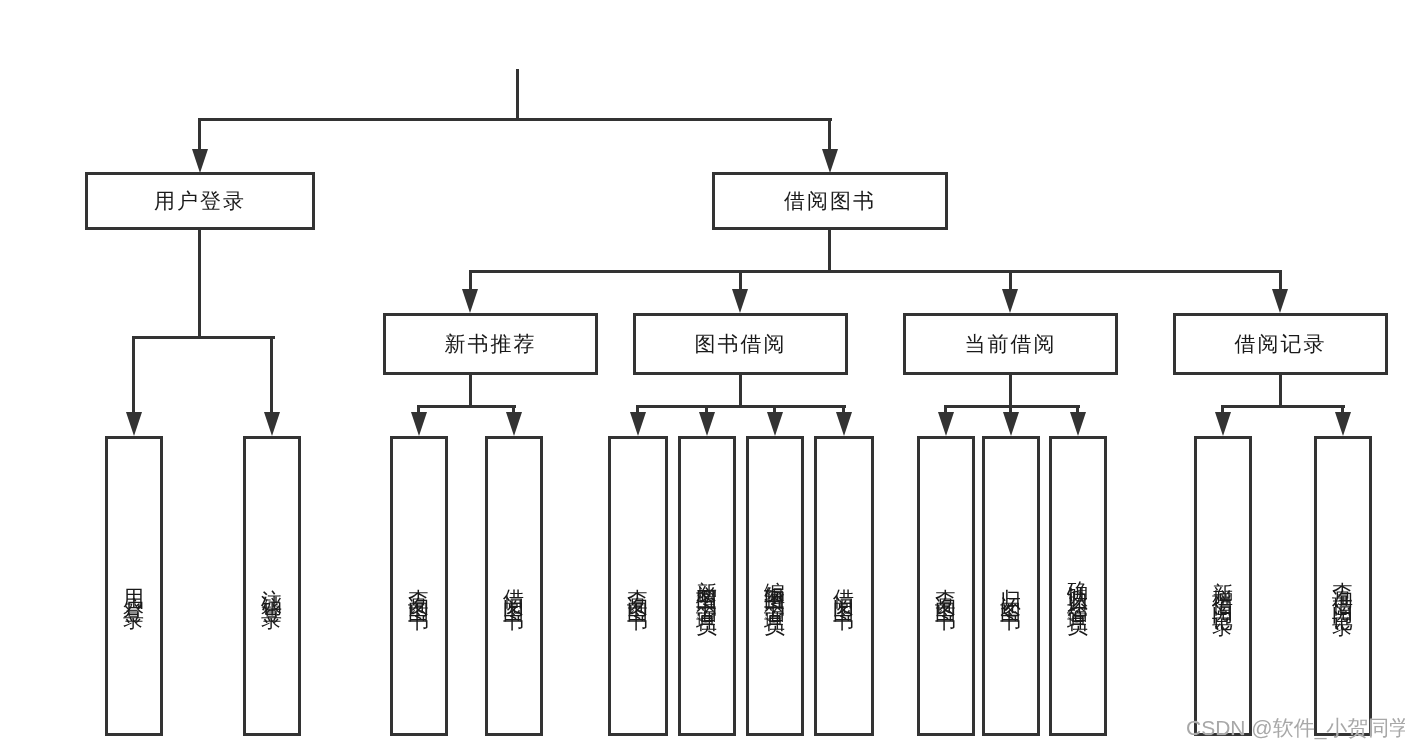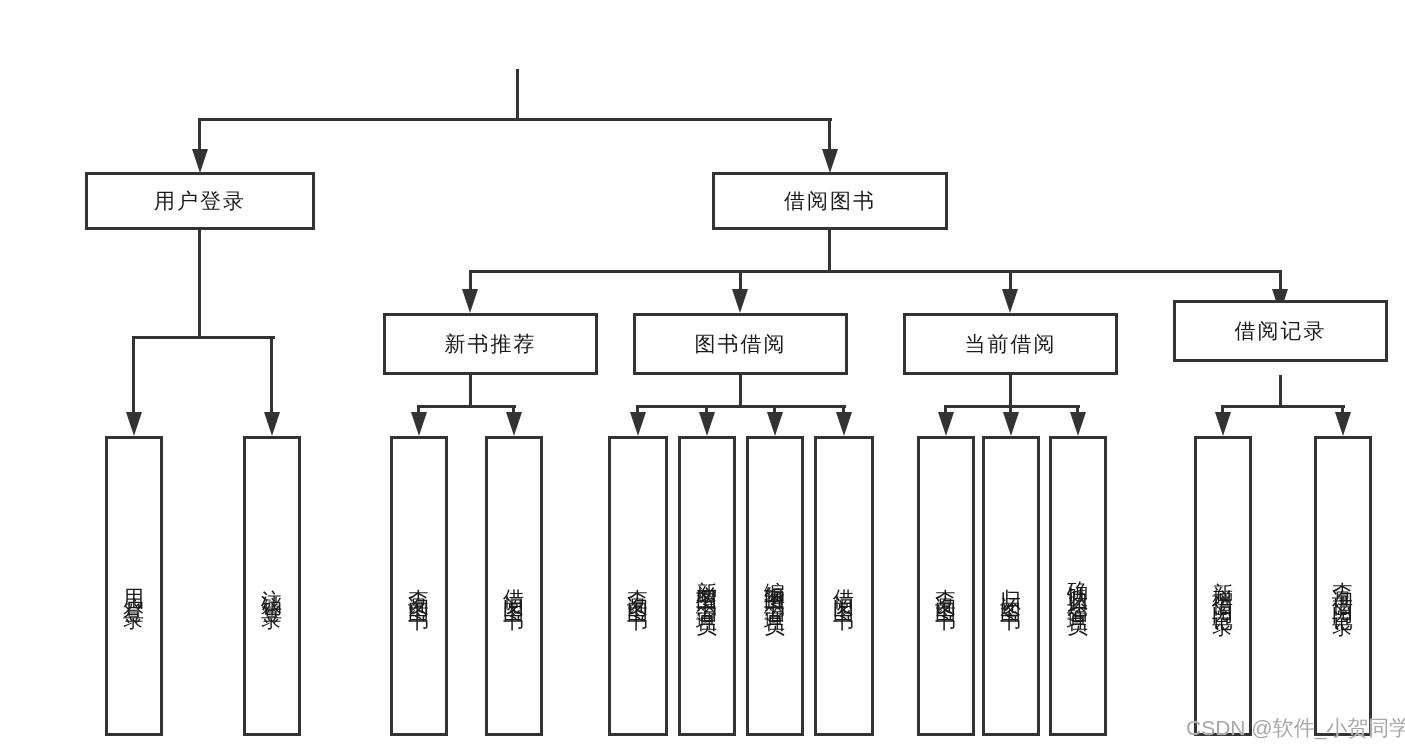--- a/index.html
+++ b/index.html
@@ -110,21 +110,21 @@
 
   <div class="box h" style="left:383px; top:313px; width:215px; height:62px">
     <span>新书推荐</span>
   </div>
   <div class="box h" style="left:633px; top:313px; width:215px; height:62px">
     <span>图书借阅</span>
   </div>
   <div class="box h" style="left:903px; top:313px; width:215px; height:62px">
     <span>当前借阅</span>
   </div>
-  <div class="box h" style="left:1173px; top:300px; width:215px; height:62px">
+  <div class="box h" style="left:1173px; top:313px; width:215px; height:62px">
     <span>借阅记录</span>
   </div>
 
   <div class="ln v" style="left:469px; top:375px; height:33px"></div>
   <div class="ln h" style="left:417px; top:405px; width:99px"></div>
   <div class="shaft" style="left:417px; top:407px; height:7px"></div>
   <div class="tri" style="left:411px; top:412px"></div>
   <div class="shaft" style="left:512px; top:407px; height:7px"></div>
   <div class="tri" style="left:506px; top:412px"></div>
 

